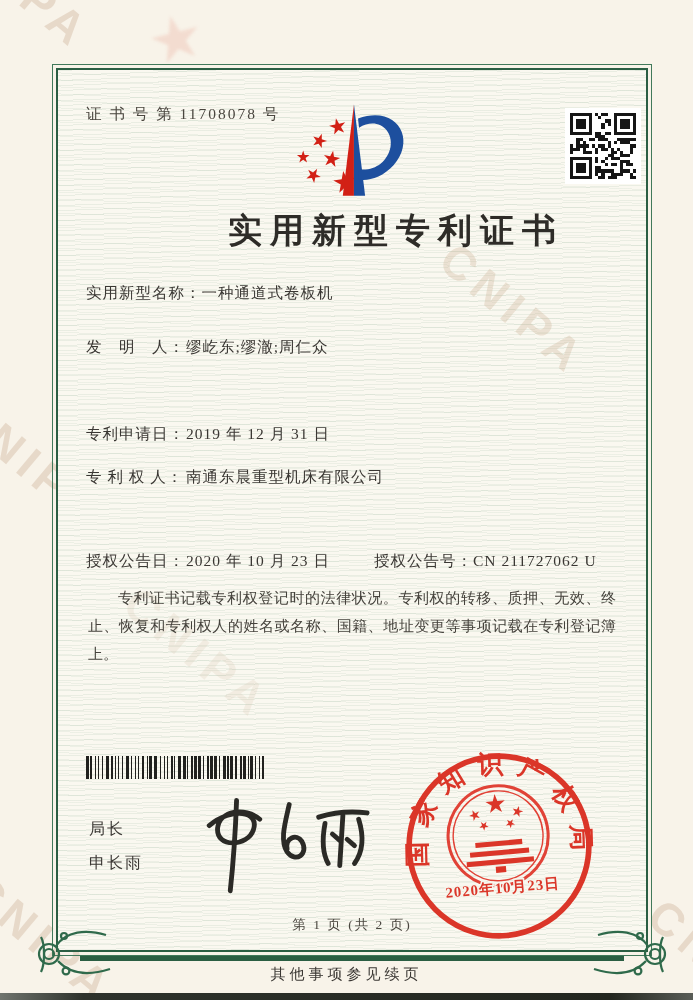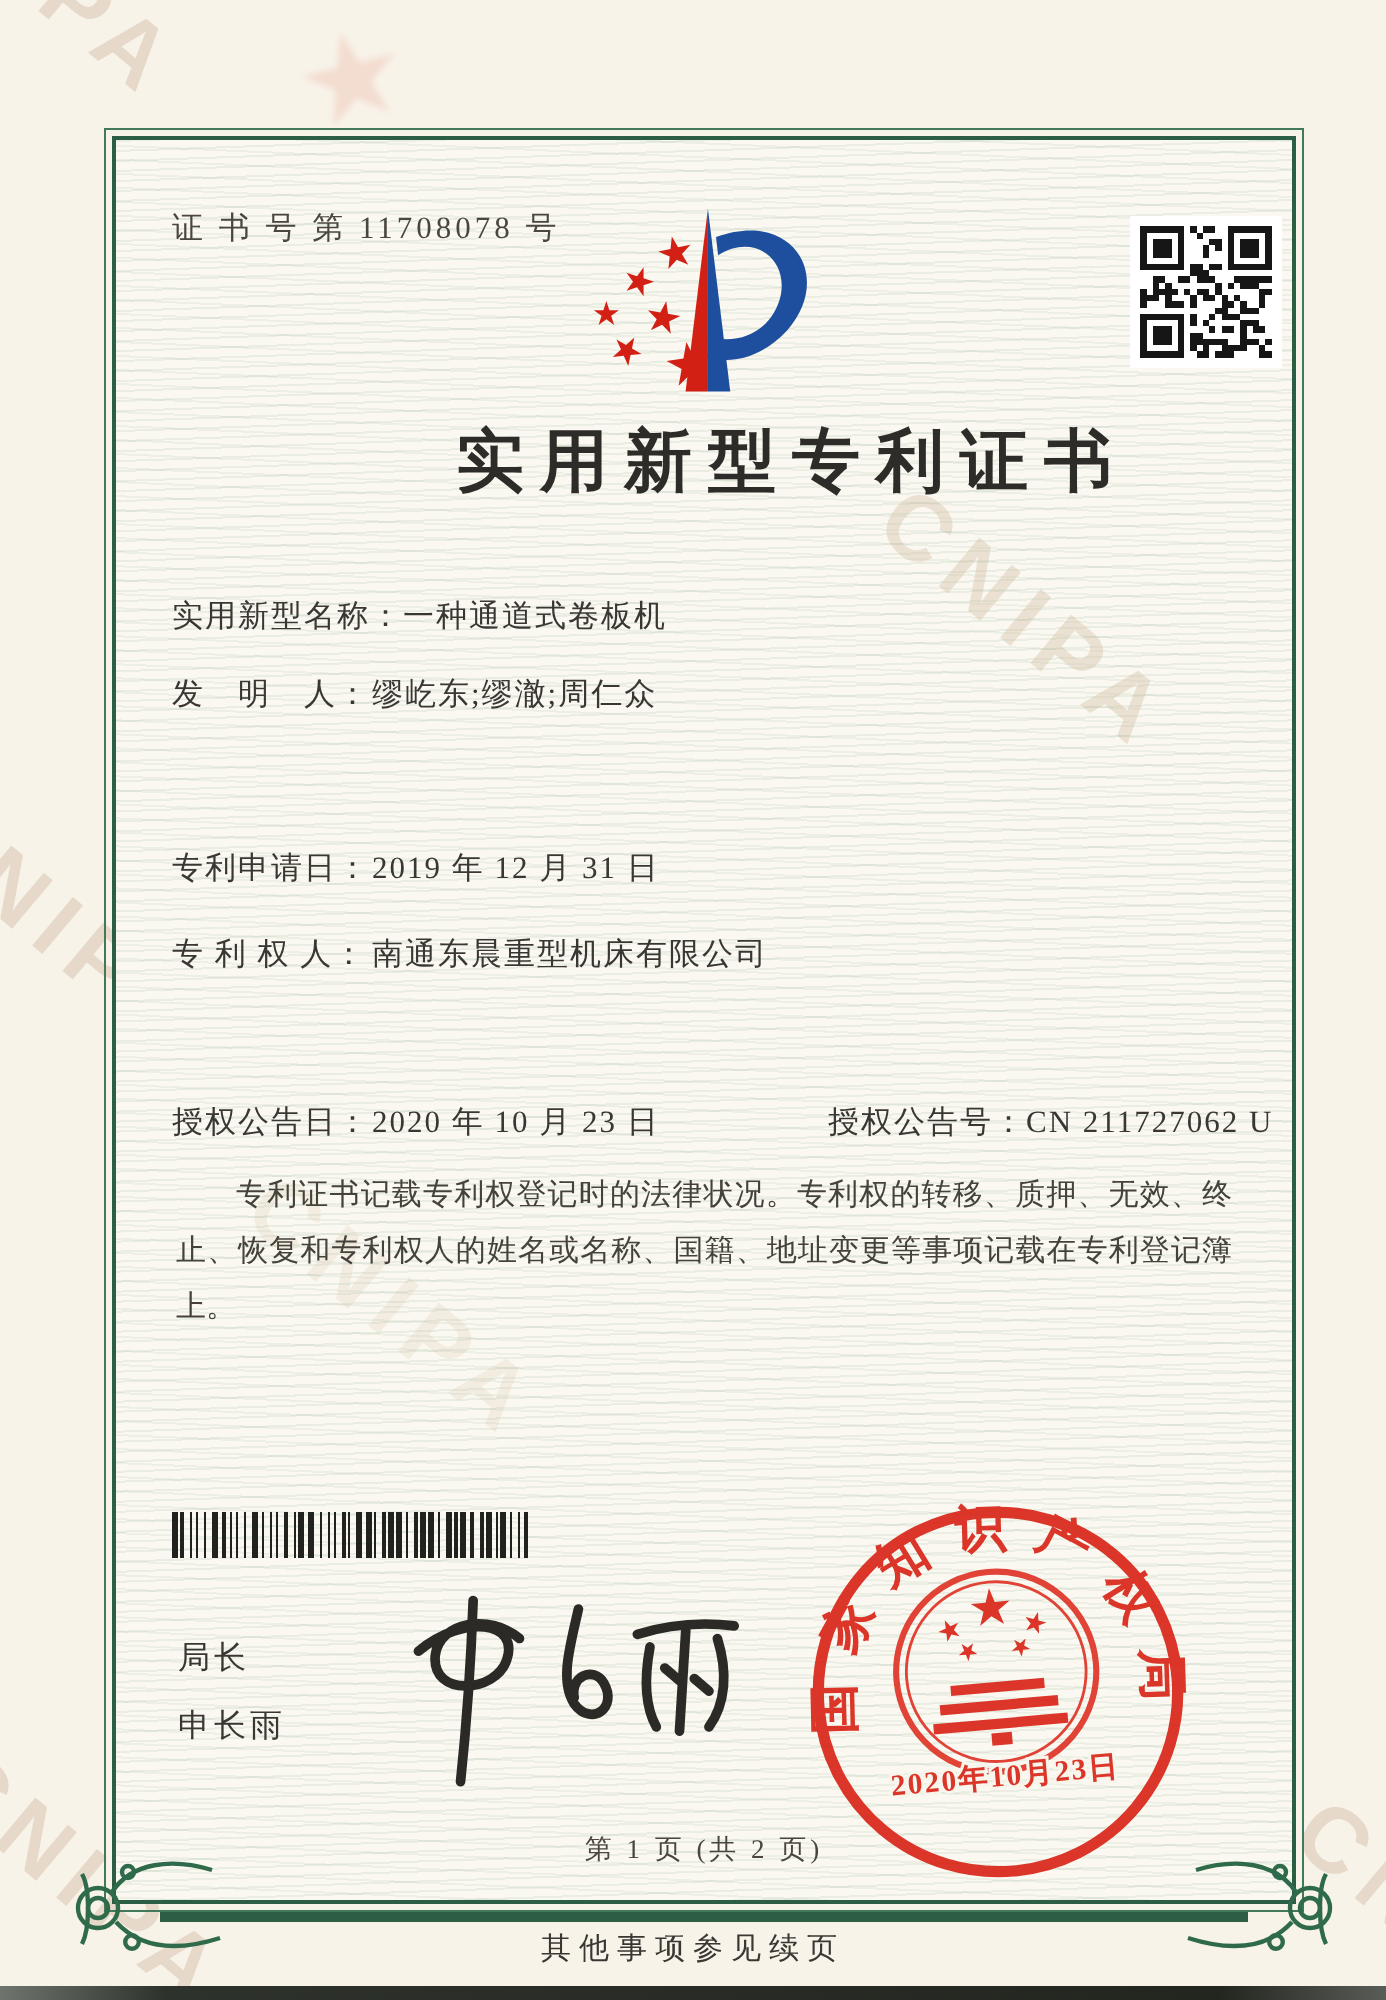--- a/index.html
+++ b/index.html
@@ -293,34 +293,34 @@
           <rect x="11" y="21" width="1" height="1"></rect>
           <rect x="13" y="21" width="1" height="1"></rect>
           <rect x="14" y="21" width="1" height="1"></rect>
           <rect x="15" y="21" width="1" height="1"></rect>
           <rect x="20" y="21" width="1" height="1"></rect>
           <rect x="21" y="21" width="1" height="1"></rect>
         </svg>
 
     <div class="title">实用新型专利证书</div>
 
-    <div class="row" style="top:228px;">
+    <div class="row" style="top:213px;">
       <span class="lbl">实用新型名称：</span><span class="val">一种通道式卷板机</span>
     </div>
     <div class="row" style="top:267px;">
       <span class="lbl">发　明　人：</span><span class="val">缪屹东;缪澈;周仁众</span>
     </div>
     <div class="row" style="top:354px;">
       <span class="lbl">专利申请日：</span><span class="val">2019 年 12 月 31 日</span>
     </div>
     <div class="row" style="top:397px;">
       <span class="lbl">专 利 权 人：</span><span class="val">南通东晨重型机床有限公司</span>
     </div>
     <div class="row" style="top:481px;">
-      <span class="lbl">授权公告日：</span><span class="val w">2020 年 10 月 23 日</span><span class="lbl" style="min-width:0;margin-left:40px;">授权公告号：</span><span class="val">CN 211727062 U</span>
+      <span class="lbl">授权公告日：</span><span class="val w">2020 年 10 月 23 日</span><span class="lbl" style="min-width:0;">授权公告号：</span><span class="val">CN 211727062 U</span>
     </div>
 
     <div class="body-text">
       <p>专利证书记载专利权登记时的法律状况。专利权的转移、质押、无效、终止、恢复和专利权人的姓名或名称、国籍、地址变更等事项记载在专利登记簿上。</p>
     </div>
 
     <div class="barcode">
           <span class="bar" style="width: 2.9px;"></span>
           <span class="sp" style="width: 1.45px;"></span>
           <span class="bar" style="width: 1.45px;"></span>

